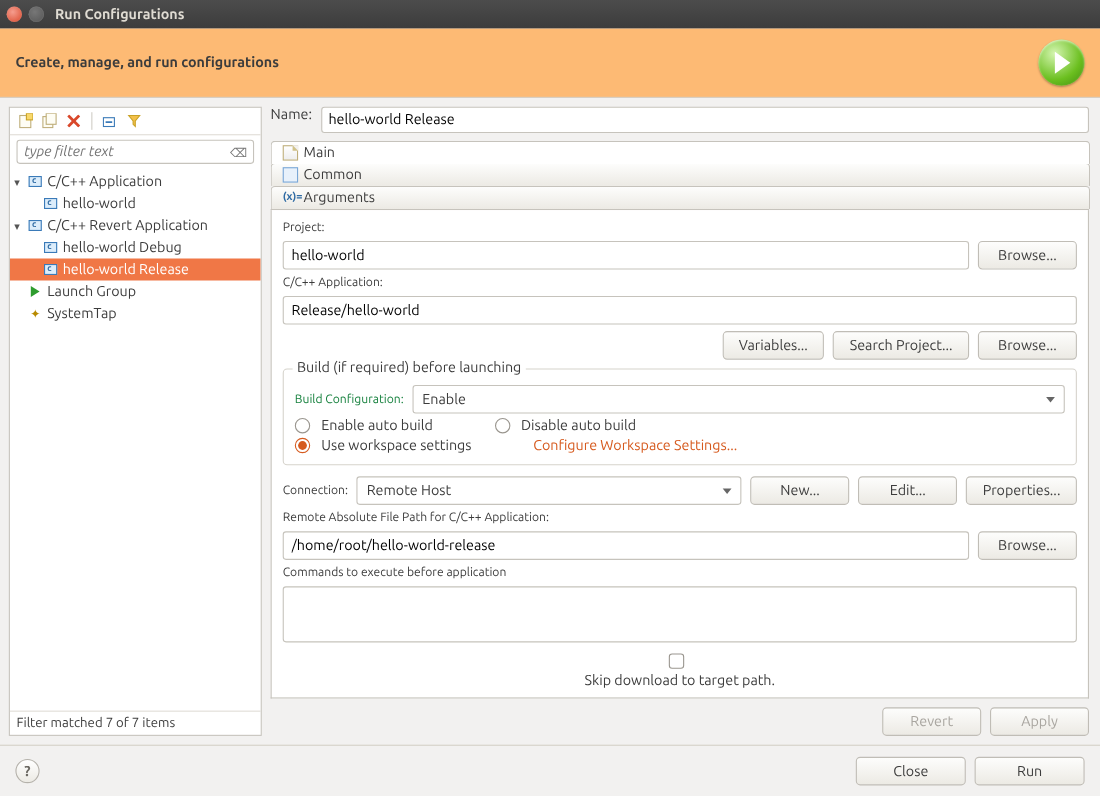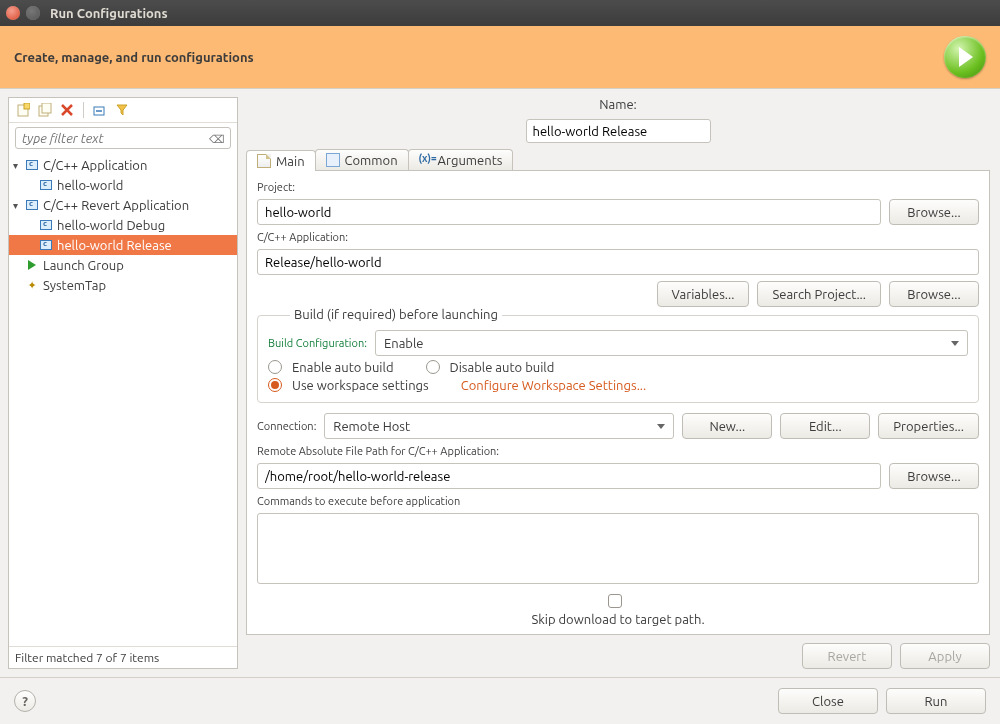--- a/index.html
+++ b/index.html
@@ -42,57 +42,57 @@
 .twisty { width: 10px; display: inline-block; color: #555; font-size: 10px; margin-right: 2px; }
 .cticon { width: 14px; height: 14px; display: inline-flex; align-items: center; justify-content: center; margin-right: 4px; }
 .cbox { width: 12px; height: 10px; border: 1px solid #3a7ab8; background: #dcedfb; display:inline-block; position:relative; }
 .cbox::after { content:"c"; position:absolute; font-size:8px; color:#2e6aa3; left:2px; top:-2px; font-weight:bold; }
 .playic { width:0;height:0;border-left:8px solid #2e9c2e;border-top:5px solid transparent;border-bottom:5px solid transparent; }
 .stapic { font-size: 11px; color: #b88a00; }
 
 .left-status { border-top: 1px solid #e0ddd6; padding: 4px 6px; font-size: 12px; color: #3c3c3c; }
 
 
-.namebar { display: flex; align-items: center; gap: 8px; padding: 0 2px 6px 2px; flex-direction: column; }
+.namebar { display: flex; align-items: flex-start; gap: 8px; padding: 0 2px 6px 2px; }
 .namebar label { font-size: 13px; }
 .txtin { flex:1; border: 1px solid #c6c3bc; border-radius: 3px; padding: 4px 6px; background: #fff; }
 
-.tabs { display: flex; gap: 0; border-bottom: 1px solid #c6c3bc; margin: 0 2px; }
+.tabs { display: flex; gap: 0; border-bottom: 1px solid #c6c3bc; margin: 0 2px; flex-direction: column; }
 .tab { background: linear-gradient(#fdfdfc,#eceae4); border: 1px solid #c6c3bc; border-bottom: none; border-radius: 4px 4px 0 0; padding: 3px 10px; display: flex; align-items: center; gap: 5px; margin-right: -1px; font-size: 13px; }
 .tab.active { background: #fff; position: relative; top: 1px; }
 .tabicon { width: 14px; height: 14px; display:inline-block; }
 .docicon { background: linear-gradient(#fff,#eee); border:1px solid #bfae7a; position:relative; }
 .docicon::after { content:""; position:absolute; right:-1px; top:-1px; border-top:5px solid #f2f1f0; border-left:5px solid #d0c28a; }
 .commonicon { border:1px solid #7aa7d6; background:#e8f1fb; }
 .argicon { color:#2e6aa3; font-weight:bold; font-size:10px; text-align:center; line-height:12px; }
 
 .tabpane { flex:1; border: 1px solid #c6c3bc; border-top: none; margin: 0 2px; padding: 10px 10px 8px 10px; background: #fff; overflow: auto; display:flex; flex-direction:column; gap: 6px; }
 
 .row { display:flex; align-items:center; gap:8px; }
 .row.rightbtns { justify-content: flex-end; }
 .lbl { font-size: 11px; }
 .field { flex:1; border:1px solid #c6c3bc; border-radius:3px; padding:5px 7px; background:#fff; }
 .btn { border:1px solid #c0bdb6; background: linear-gradient(#fdfdfc,#eceae4); border-radius:4px; padding:5px 14px; font-size:13px; color:#3c3c3c; min-width: 90px; text-align:center; }
 .btn.disabled { color:#a9a6a0; }
 
 .group { border:1px solid #d6d3cc; border-radius:4px; padding: 8px 10px 10px 10px; margin-top: 2px; position:relative; }
-.group > .glabel { position:absolute; top:-9px; left:8px; background:#fff; padding:0 4px; font-size:13px;margin-left:24px; }
+.group > .glabel { position:absolute; top:-9px; left:8px; background:#fff; padding:0 4px; font-size:13px; }
 .orange { color: #15803d; }
 .link { color: #d65a1e; }
 
 .radio, .check { width:14px; height:14px; border:1px solid #9a968f; border-radius:50%; display:inline-block; margin-right:6px; vertical-align:middle; position:relative; background:#fff; }
 .check { border-radius:3px; }
 .radio.sel { border-color:#d65a1e; }
 .radio.sel::after { content:""; position:absolute; inset:2px; border-radius:50%; background:#d65a1e; }
 
 .sel { }
 .combo-fake { flex:1; border:1px solid #c6c3bc; border-radius:3px; padding:5px 8px; background:#fff; display:flex; justify-content:space-between; align-items:center; }
 .caret { border-top:5px solid #666; border-left:4px solid transparent; border-right:4px solid transparent; }
 
-.two-col { display:flex; gap: 32px; margin-top:4px; }
+.two-col { display:flex; gap: 56px; margin-top:4px; }
 .rc { display:flex; align-items:center; gap:4px; font-size:13px; }
 
 
 .applybar { display:flex; justify-content:flex-end; gap:8px; padding: 8px 2px 0 2px; }
 .footer { border-top: 1px solid #d4d0c8; padding: 10px 14px; display:flex; align-items:center; justify-content:space-between; background:#f2f1f0; }
 .helpic { width:22px;height:22px;border-radius:50%;border:1px solid #b5b2ab; display:flex;align-items:center;justify-content:center; color:#6b6862; background:linear-gradient(#fff,#eceae4); font-weight:bold; }
 
 svg { display:block; }
 </style>
 </head>

